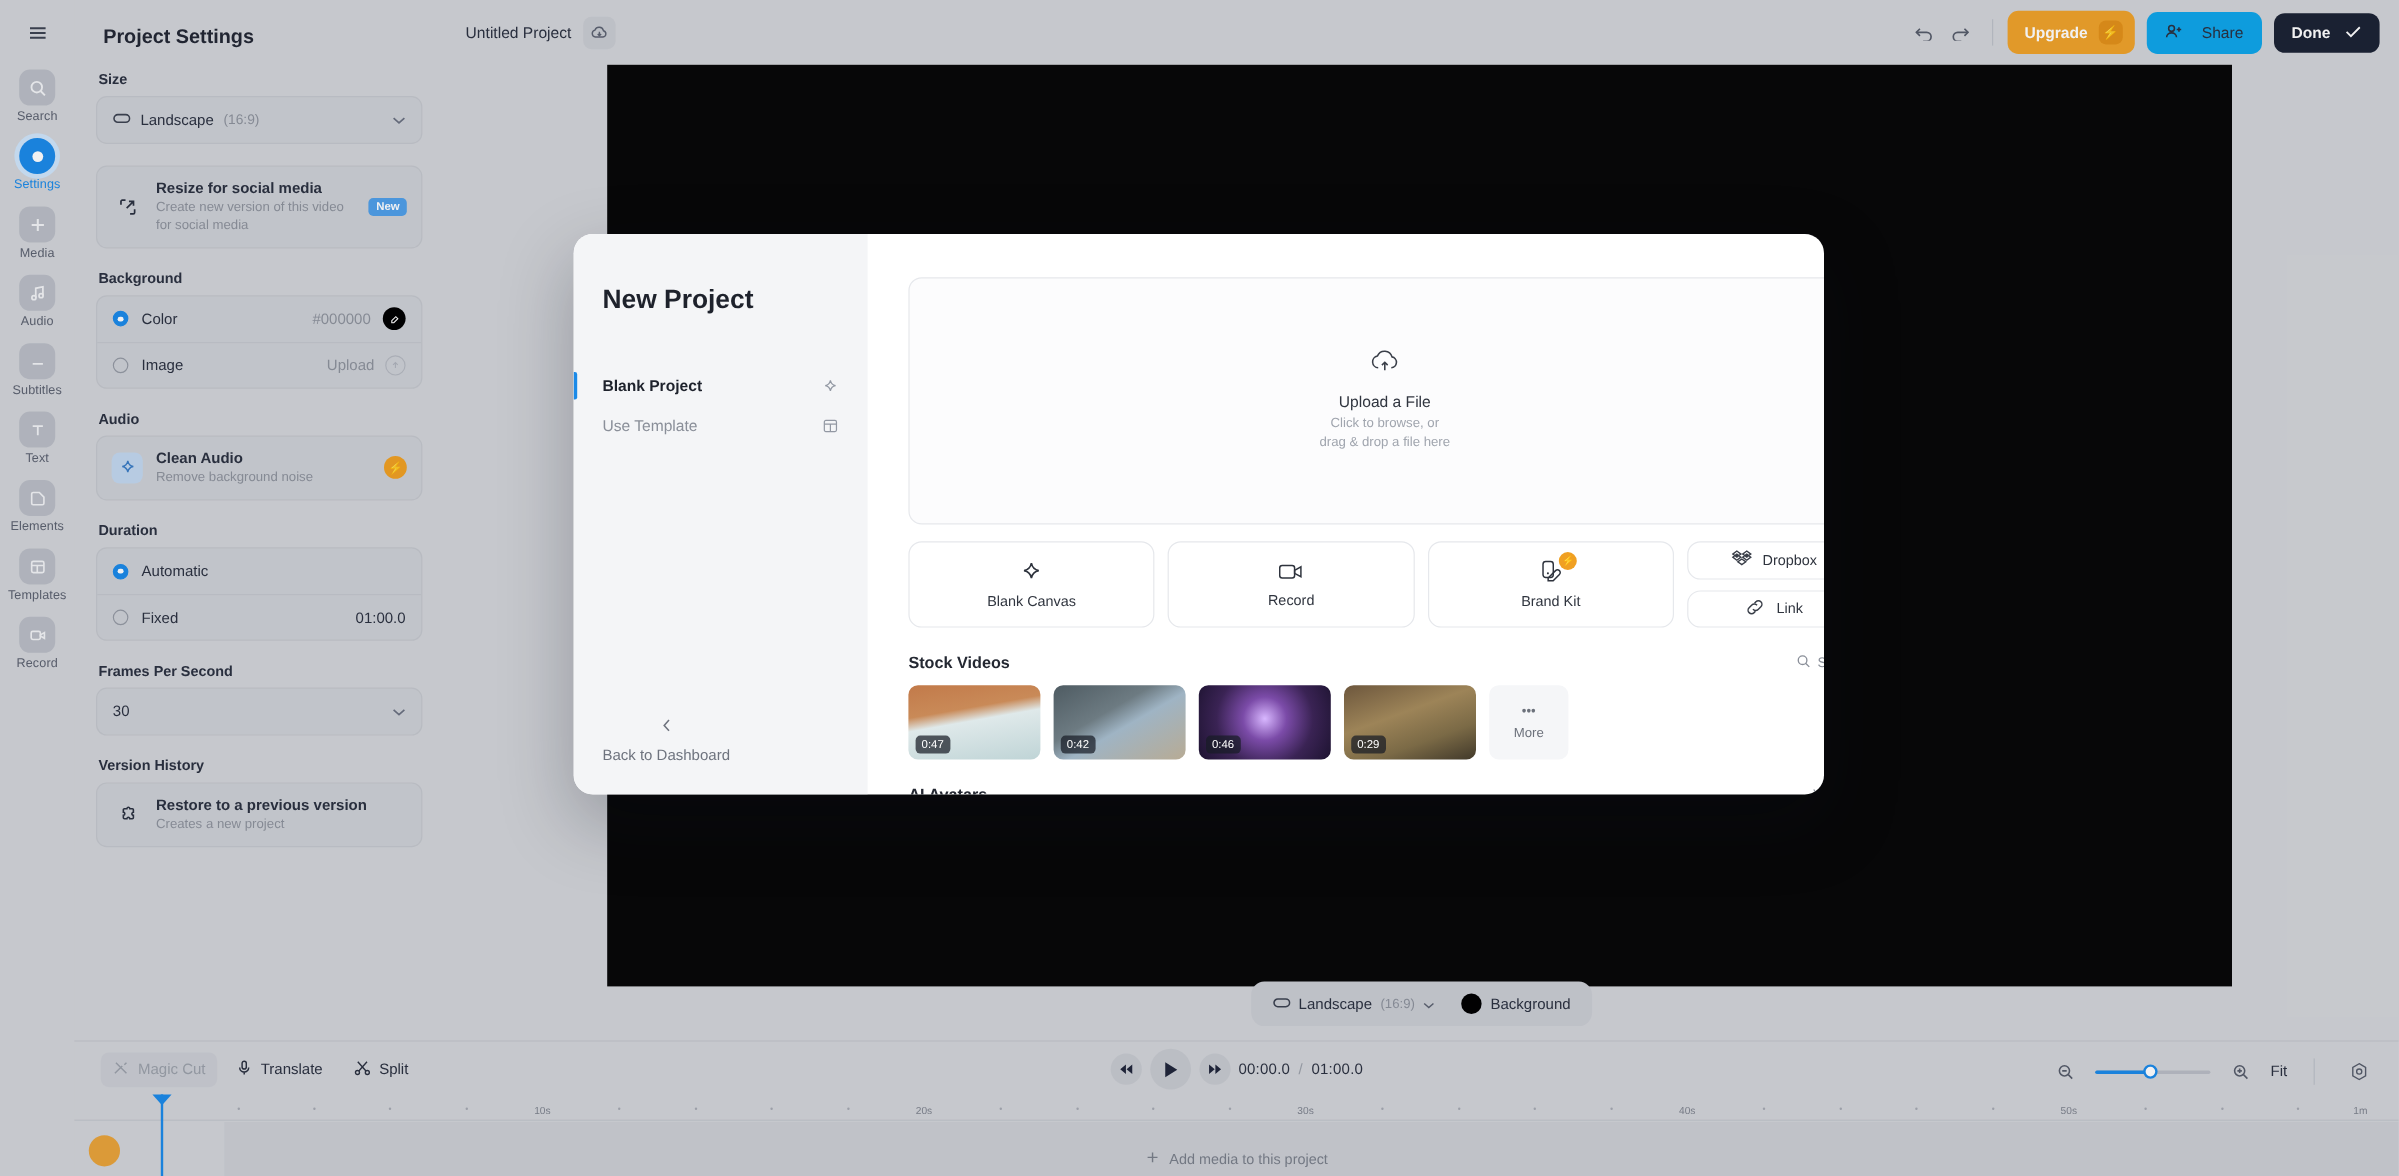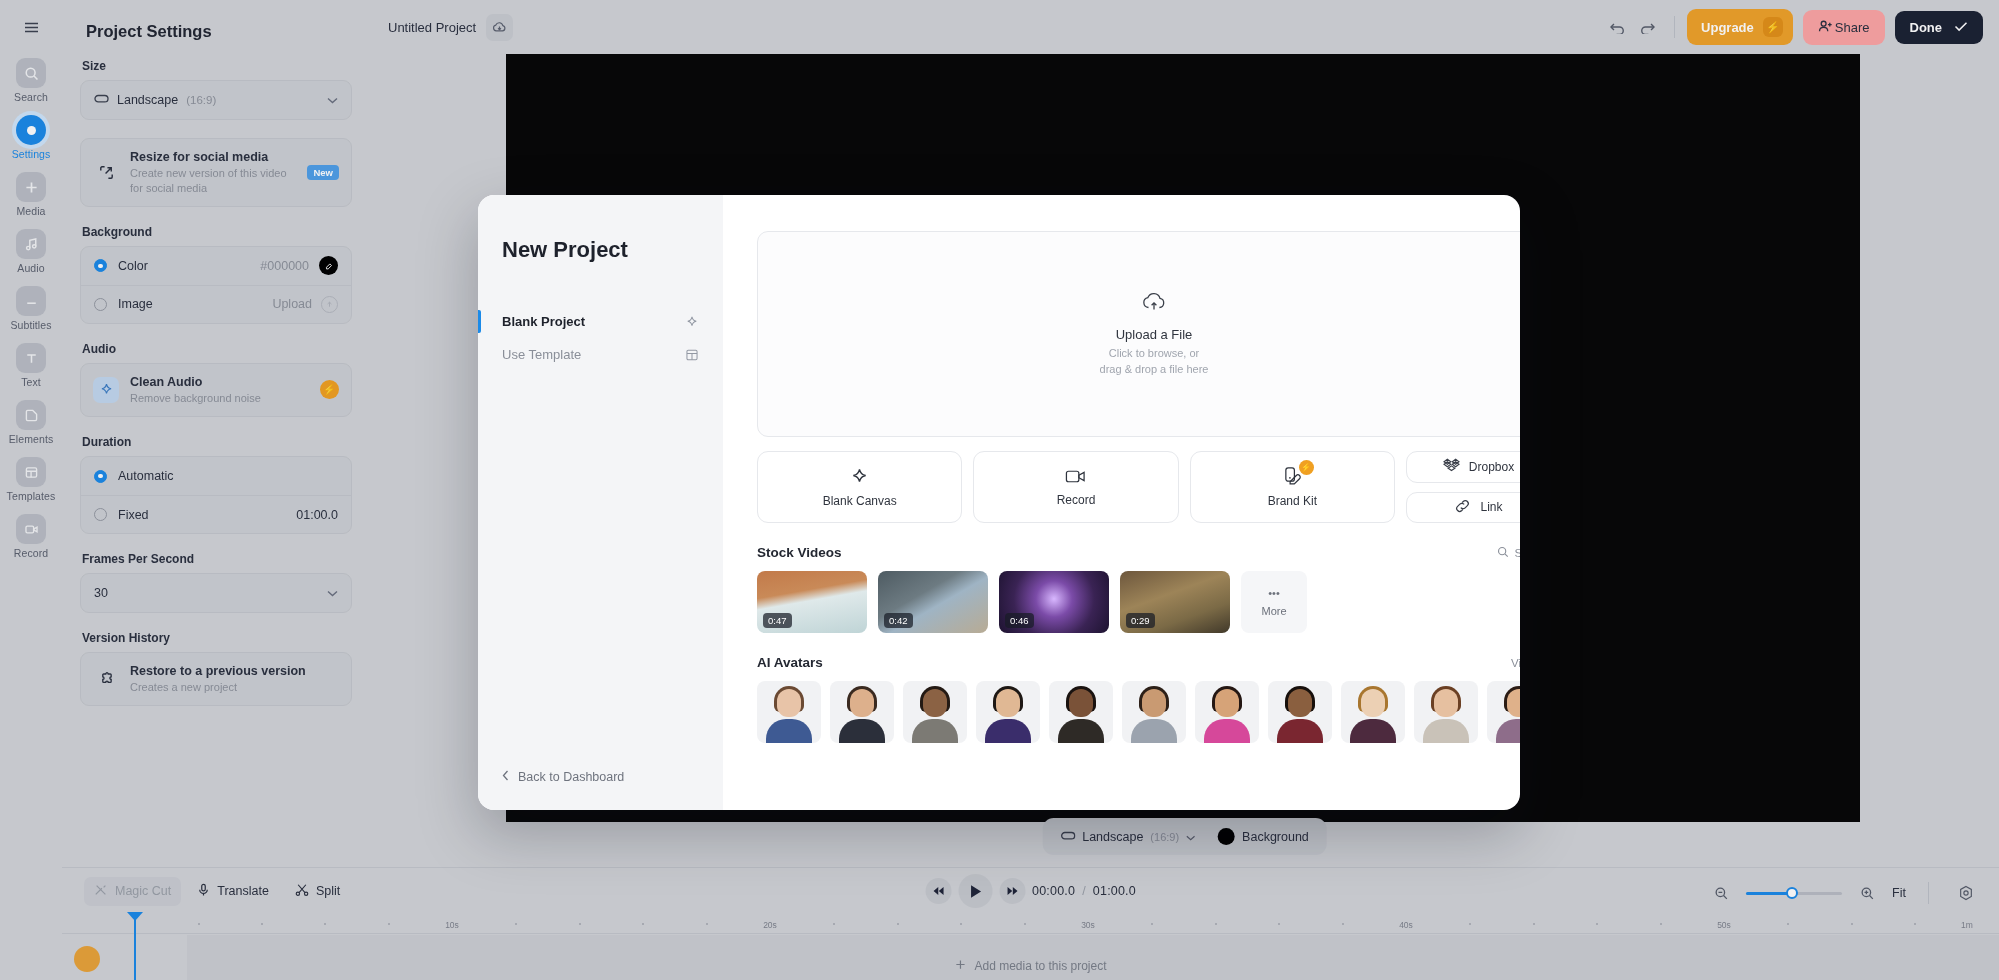--- a/index.html
+++ b/index.html
@@ -110,21 +110,21 @@
     cursor: pointer; color: #565c6a; border-radius: 7px;
   }
   .vdiv { width: 1px; height: 22px; background: #bcc0c7; margin: 0 12px; }
   .btn-upgrade {
     display: flex; align-items: center; gap: 9px; background: #efa22a; color: #fff;
     font-size: 13px; font-weight: 600; border-radius: 9px; padding: 8px 10px 8px 14px;
     cursor: pointer; border: none;
   }
   .bolt-sq { width:20px;height:20px;border-radius:6px;background:#e29019;display:flex;align-items:center;justify-content:center;font-size:11px;}
   .btn-share {
-    display: flex; align-items: center; gap: 2px; background: #fca5a5; color: #2b3140;
+    display: flex; align-items: center; gap: 16px; background: #0ea5e9; color: #2b3140;
     font-size: 13px; border-radius: 9px; padding: 9px 15px; margin-left: 10px; cursor: pointer; border:none;
   }
   .btn-done {
     display: flex; align-items: center; gap: 12px; background: #1b2233; color: #fff;
     font-size: 13px; font-weight: 600; border-radius: 9px; padding: 9px 15px; margin-left: 10px; cursor: pointer; border:none;
   }
 
   
   .canvas-wrap {
     position: absolute; left: 370px; top: 54px; right: 0; bottom: 113px;
@@ -161,41 +161,41 @@
   .playhead { position: absolute; left: 72px; top: 44px; bottom: 0; width: 2px; background: #1b8ae8; }
   .playhead::before { content:''; position:absolute; left:-7px; top:0; border-left:8px solid transparent; border-right:8px solid transparent; border-top:9px solid #1b8ae8;}
   .tl-track { position: absolute; left: 125px; right: 0; top: 67px; bottom: 0; background: #cbced3; }
   .addmedia { position: absolute; left: 50%; transform: translateX(-50%); bottom: 7px; display: flex; align-items: center; gap: 9px; font-size: 12px; color: #7a7f8a; cursor:pointer;}
 
   .tl-avatar { position: absolute; left: 12px; bottom: 8px; width: 26px; height: 26px; border-radius: 50%; background: #e8a33a; }
 
   
   .overlay { position: absolute; inset: 0; background: rgba(20,24,34,0.06); }
   .modal {
-    position: absolute; left: 478px; top: 195px; width: 1042px; height: 615px;
+    position: absolute; left: 478px; top: 195px; width: 1042px; height: 467px;
     background: #fff; border-radius: 16px; overflow: hidden; display: flex;
     box-shadow: 0 22px 60px rgba(12,16,26,.26);
   }
   .modal-left { width: 245px; background: #f4f5f7; position: relative; padding: 42px 0 0; flex:0 0 auto; }
   .modal-h { font-size: 22px; font-weight: 700; color: #1e222c; padding: 0 24px; margin-bottom: 42px; }
   .mnav { display: flex; flex-direction: column; }
   .mnav-item {
     display: flex; align-items: center; padding: 9px 24px; font-size: 13px;
     color: #8a8f99; cursor: pointer; position: relative; gap: 10px;
   }
   .mnav-item .lbl { flex: 1; }
   .mnav-item.active { color: #1e222c; font-weight: 600; }
   .mnav-item.active::before {
     content: ''; position: absolute; left: 0; top: 5px; bottom: 5px; width: 3px;
     background: #1b8ae8; border-radius: 0 2px 2px 0;
   }
   .mnav-ico { color: #9298a3; display:flex; }
   .back-dash {
     position: absolute; left: 24px; bottom: 26px; display: flex; align-items: center;
-    gap: 9px; font-size: 12.5px; color: #6e737e; cursor: pointer;
+    gap: 9px; font-size: 12.5px; color: #6e737e; cursor: pointer; flex-direction: column;
   }
   .modal-right { flex: 1; position: relative; padding: 30px 34px 0 34px; }
 
   .dropzone {
     height: 206px; border: 1px solid #e6e8ec; border-radius: 11px; background: #fcfcfd;
     display: flex; flex-direction: column; align-items: center; justify-content: center;
     gap: 4px; cursor: pointer; margin-top: 6px;
   }
   .dz-t { font-size: 13px; color: #30353f; margin-top: 6px; }
   .dz-d { font-size: 11px; color: #a0a5ae; text-align: center; line-height: 1.45; }

